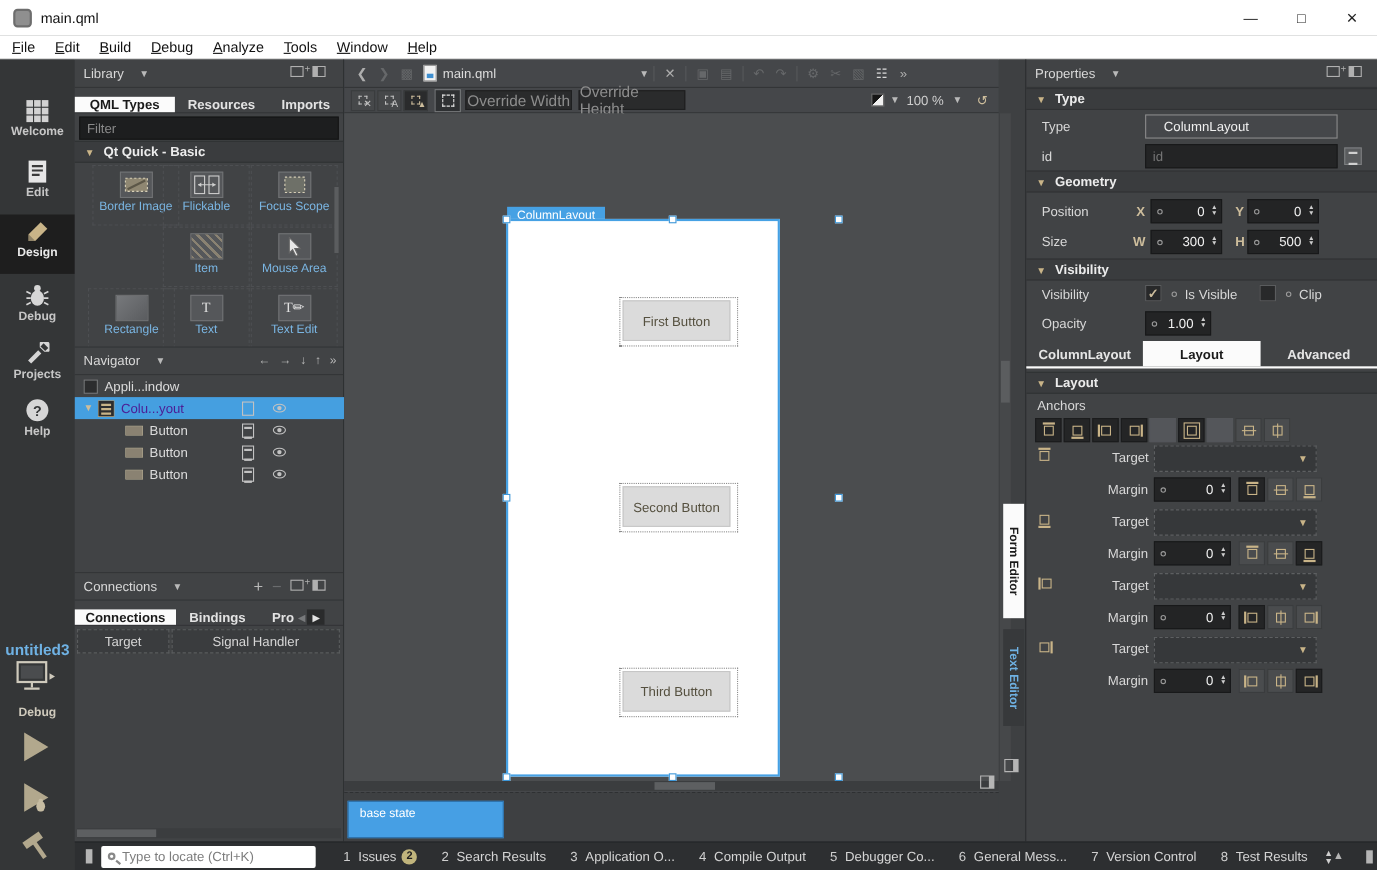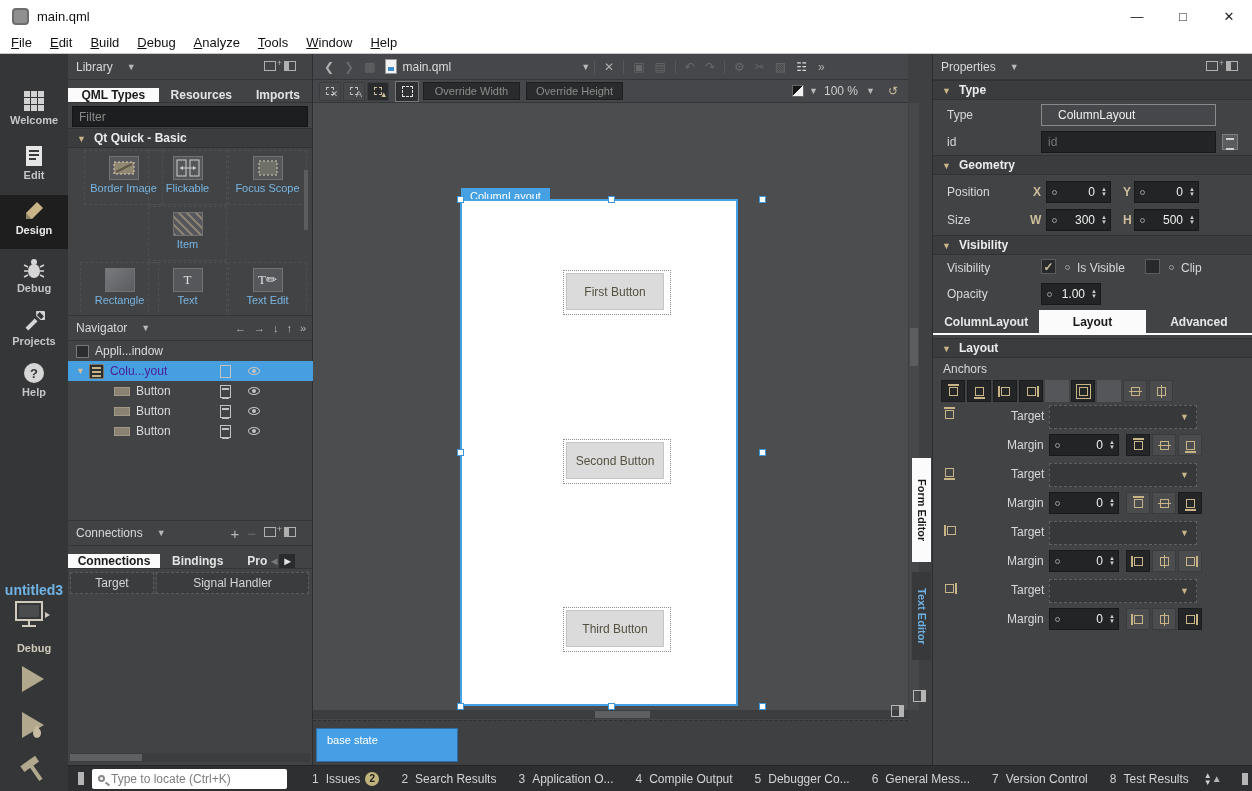--- a/index.html
+++ b/index.html
@@ -87,26 +87,26 @@
   .tb-ico { margin:0 5px; font-size:12px; color:#aeaeae; }
   .tb-ico.dim { color:#66686a; }
   .tb-sep { width:1px; height:14px; background:#56585a; margin:0 4px; }
   .qml-file-ico { width:12px; height:15px; background:#f2f2f2; border:1px solid #999; position:relative; margin:0 5px; }
   .qml-file-ico::after { content:''; position:absolute; left:2px; bottom:2px; right:2px; height:4px; background:#3f8fd0; }
   .snap-btn { width:22px; height:19px; background:#46484a; border:1px solid #3a3c3e; margin-right:2px; display:flex; align-items:center; justify-content:center; font-size:9px; color:#c2c2c2; position:relative; }
   .snap-btn.pressed { background:#2a2b2c; color:#cdbd9c; }
   .snap-btn .mini { width:8px; height:8px; border:1px dashed #c2c2c2; }
   .bb-btn { width:24px; height:21px; background:#2e3032; border:1px solid #77797b; margin:0 4px; display:flex; align-items:center; justify-content:center; }
   .bb-btn .mini { width:11px; height:11px; border:1px dashed #e2e2e2; }
-  .ovr-field { height:18px; width:97px; background:#2a2b2c; border:1px solid #1e1f20; color:#8d8d8d; font-size:11px; display:flex; align-items:center; justify-content:center; margin-right:6px; }
+  .ovr-field { height:18px; width:97px; background:#2a2b2c; border:1px solid #1e1f20; color:#8d8d8d; font-size:14px; display:flex; align-items:center; justify-content:center; margin-right:6px; }
   .bw-ico { width:12px; height:12px; background:linear-gradient(135deg,#161616 50%,#f1f1f1 50%); border:1px solid #666; }
   .zoom-text { color:#cdcdcd; margin:0 6px; }
 
   .viewport { position:absolute; left:0; top:49px; right:0; height:607px; background:#4b4d4f; }
-  .qcanvas { position:absolute; left:147px; top:96px; width:278px; height:507px; background:#ffffff; border:2px solid #46a1e4; }
+  .qcanvas { position:absolute; left:147px; top:96px; width:249px; height:507px; background:#ffffff; border:2px solid #46a1e4; }
   .sel-label { position:absolute; left:148px; top:85px; height:17px; background:#46a1e4; color:#fff; font-size:11px; line-height:17px; padding:0 9px; }
   .handle { position:absolute; width:7px; height:7px; background:#fff; border:1px solid #3d96d8; }
   .qbtn-outer { position:absolute; left:101px; width:108px; height:45px; border:1px dotted #8c8c8c; }
   .qbtn-inner { position:absolute; left:2px; top:2px; width:98px; height:37px; background:#dbdbdb; border:1px solid #c6c6c6; display:flex; align-items:center; justify-content:center; color:#55503f; font-size:12px; }
   .hscroll { position:absolute; height:9px; background:#3b3d3f; }
   .hthumb { position:absolute; top:1px; height:7px; background:#5d5f61; }
   .dock-ico { display:inline-block; width:13px; height:12px; border:1px solid #b5b5b5; border-right-width:5px; }
   .states-bar { position:absolute; left:0; top:666px; right:0; height:45px; background:#3e4042; border-top:1px dashed #2e3032; }
   .base-state { position:absolute; left:3px; top:7px; width:142px; height:34px; background:#469fe4; border:1px solid #2d6ea6; color:#fff; font-size:11px; padding:5px 0 0 10px; }
 
@@ -310,20 +310,28 @@
       <div class="lib-ico">
           <svg width="22" height="18">
             <rect x="2" y="2" width="18" height="14" fill="#6e7068" stroke="#d8d0b8" stroke-dasharray="2,2"></rect>
           </svg>
         </div>
       <div class="lib-lab">Focus Scope</div>
     </div>
     <div class="lib-cell" style="left:80px;top:56px;">
       <div class="lib-ico" style="background:repeating-linear-gradient(45deg,#8a8272 0 2px,#55575a 2px 6px);"></div>
       <div class="lib-lab">Item</div>
+    </div>
+    <div class="lib-cell" style="left:160px;top:56px;">
+      <div class="lib-ico">
+          <svg width="18" height="18">
+            <polygon points="4,1 14,11 9,11 12,17 10,18 7,12 4,15" fill="#e8e8e8" stroke="#666"></polygon>
+          </svg>
+        </div>
+      <div class="lib-lab">Mouse Area</div>
     </div>
     <div class="lib-cell" style="left:12px;top:112px;">
       <div class="lib-ico" style="background:linear-gradient(135deg,#77797c,#5a5c5f);"></div>
       <div class="lib-lab">Rectangle</div>
     </div>
     <div class="lib-cell" style="left:80px;top:112px;">
       <div class="lib-ico" style="font-family:'Liberation Serif',serif;">T</div>
       <div class="lib-lab">Text</div>
     </div>
     <div class="lib-cell" style="left:160px;top:112px;">

